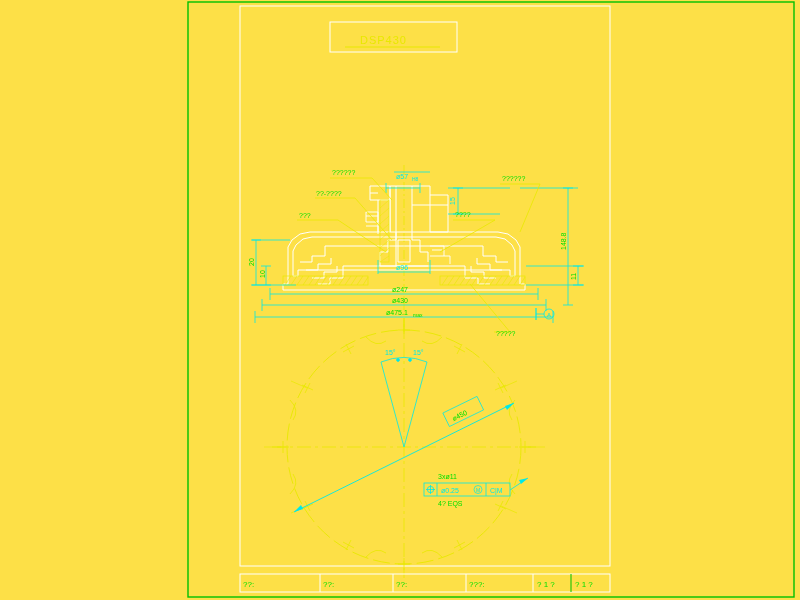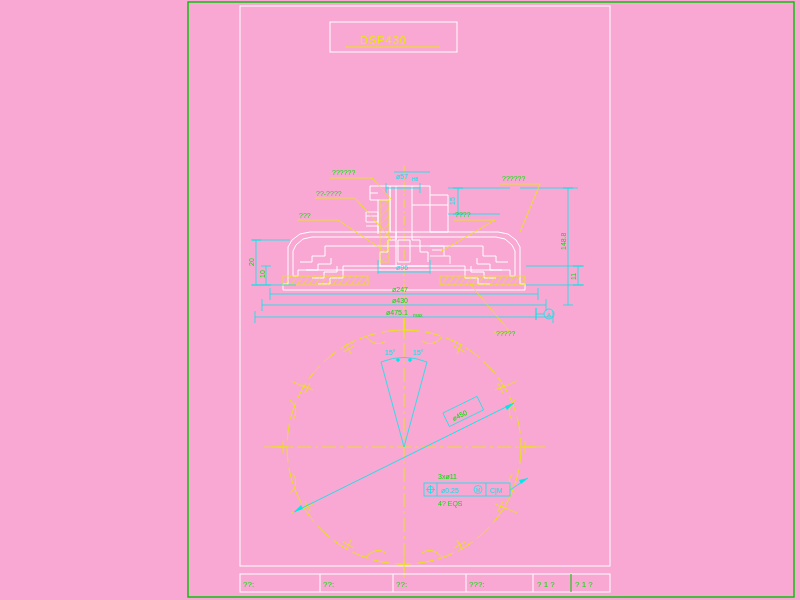--- a/index.html
+++ b/index.html
@@ -8,21 +8,21 @@
     background: #000000;
     width: 800px;
     height: 600px;
     overflow: hidden;
     font-family: "Liberation Sans", sans-serif;
   }
   #app {
     position: relative;
     width: 800px;
     height: 600px;
-    background: #f9a8d4;
+    background: #fde047;
   }
   #cad-svg {
     position: absolute;
     left: 0;
     top: 0;
   }
   .lbl {
     font-family: "Liberation Sans", sans-serif;
     font-size: 7px;
     fill: #00e000;

